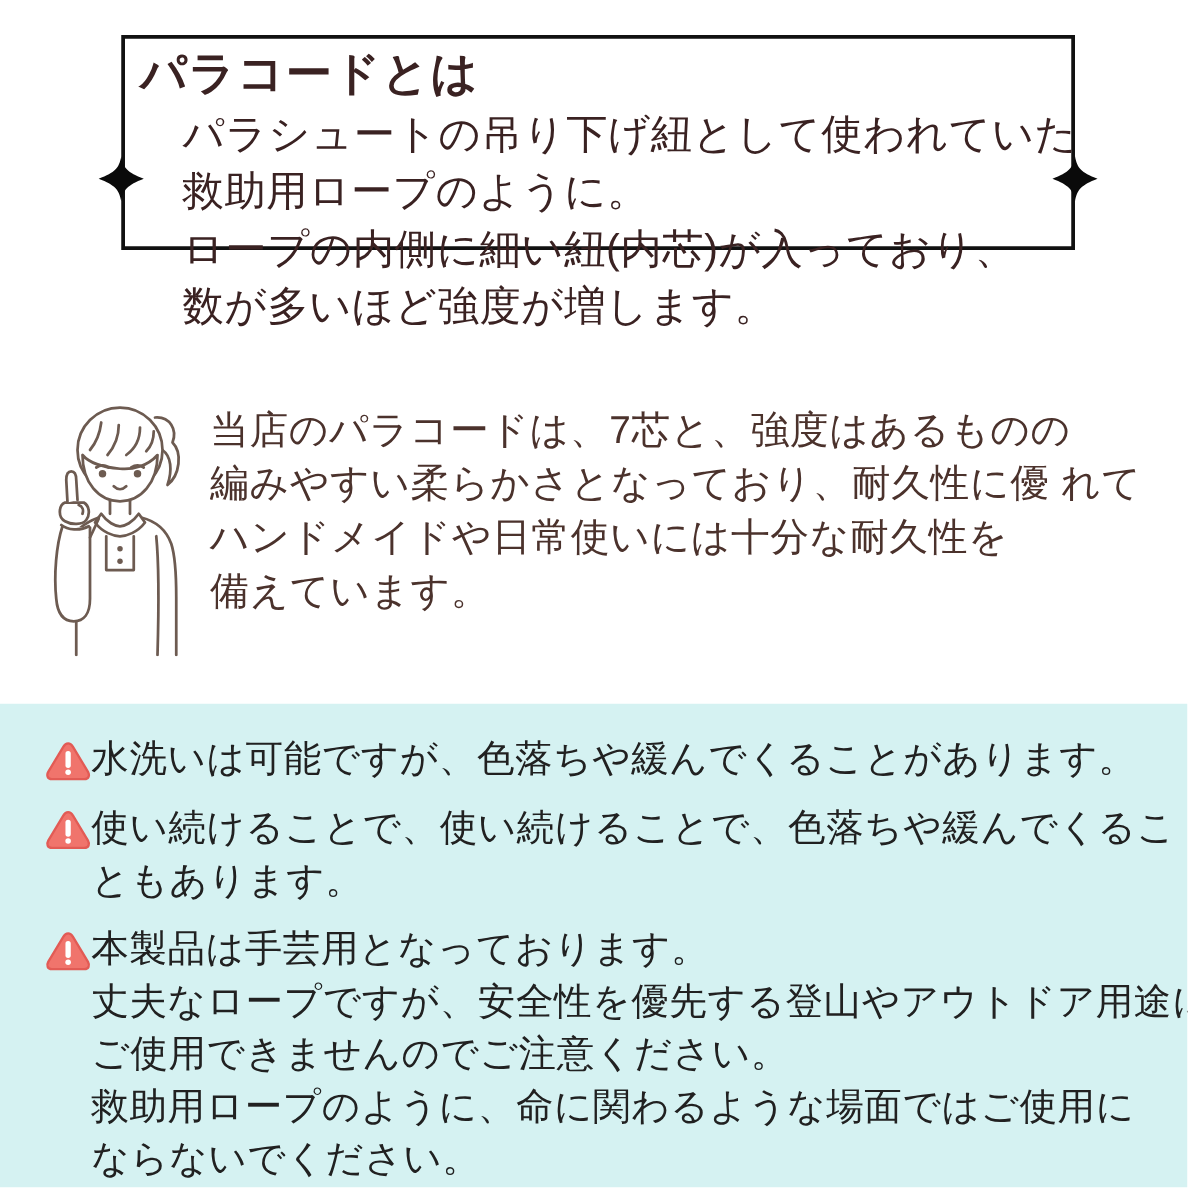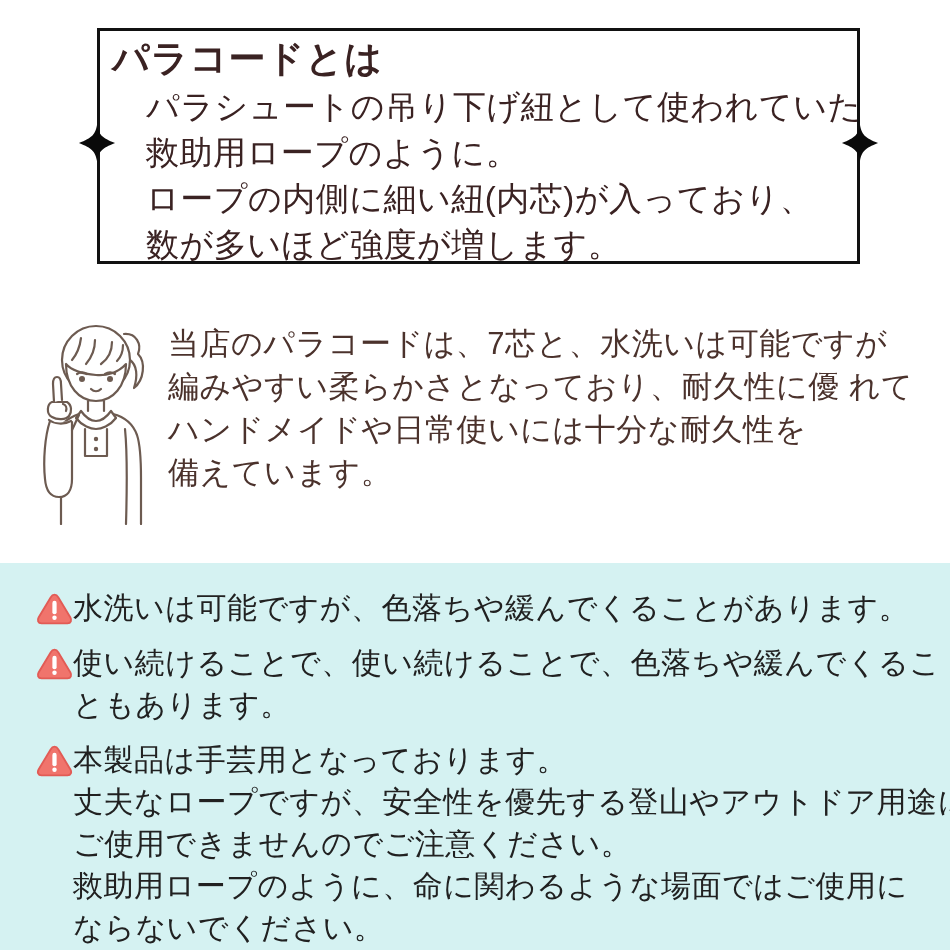--- a/index.html
+++ b/index.html
@@ -9,21 +9,21 @@
     height: 950px;
     overflow: hidden;
     background: var(--page-bg, #ffffff);
     font-family: "Liberation Sans", sans-serif;
   }
 
   
   .intro-box {
     position: absolute;
     left: 97px; top: 28px;
-    width: 763px; height: 236px;
+    width: 763px; height: 172px;
     box-sizing: border-box;
     border: 3px solid var(--box-border, #111111);
     padding: 5px 28px 0 12px;
     background: #ffffff;
   }
   .intro-title {
     font-size: 37px;
     font-weight: 700;
     line-height: 46px;
     color: var(--heading-text, #3a2222);
@@ -179,21 +179,21 @@
       <path class="fill-white" d="M14 84 C9 86 8 96 14 99 C19 102 28 102 31 98 C34 94 34 87 29 84 Z"></path>
       <path d="M25 86 C28 87 29 90 28 93"></path>
 
       <path class="fill-white" d="M16 84 L15 66 C15 62 16 59 19 59 C22 59 23 62 23 66 L24 82"></path>
 
       <path d="M23 179 L23 206"></path>
     </svg>
   </div>
 
   <div class="desc-text">
-    <div>当店のパラコードは、7芯と、水洗いは可能ですが</div>
+    <div>当店のパラコードは、7芯と、強度はあるものの</div>
     <div>編みやすい柔らかさとなっており、耐久性に優 れて</div>
     <div>ハンドメイドや日常使いには十分な耐久性を</div>
     <div>備えています。</div>
   </div>
 
   <div class="notice-section">
 
     <div class="notice-item">
       <div class="notice-icon">
         <svg class="warn-svg" viewBox="0 0 40 36" width="37" height="34">

